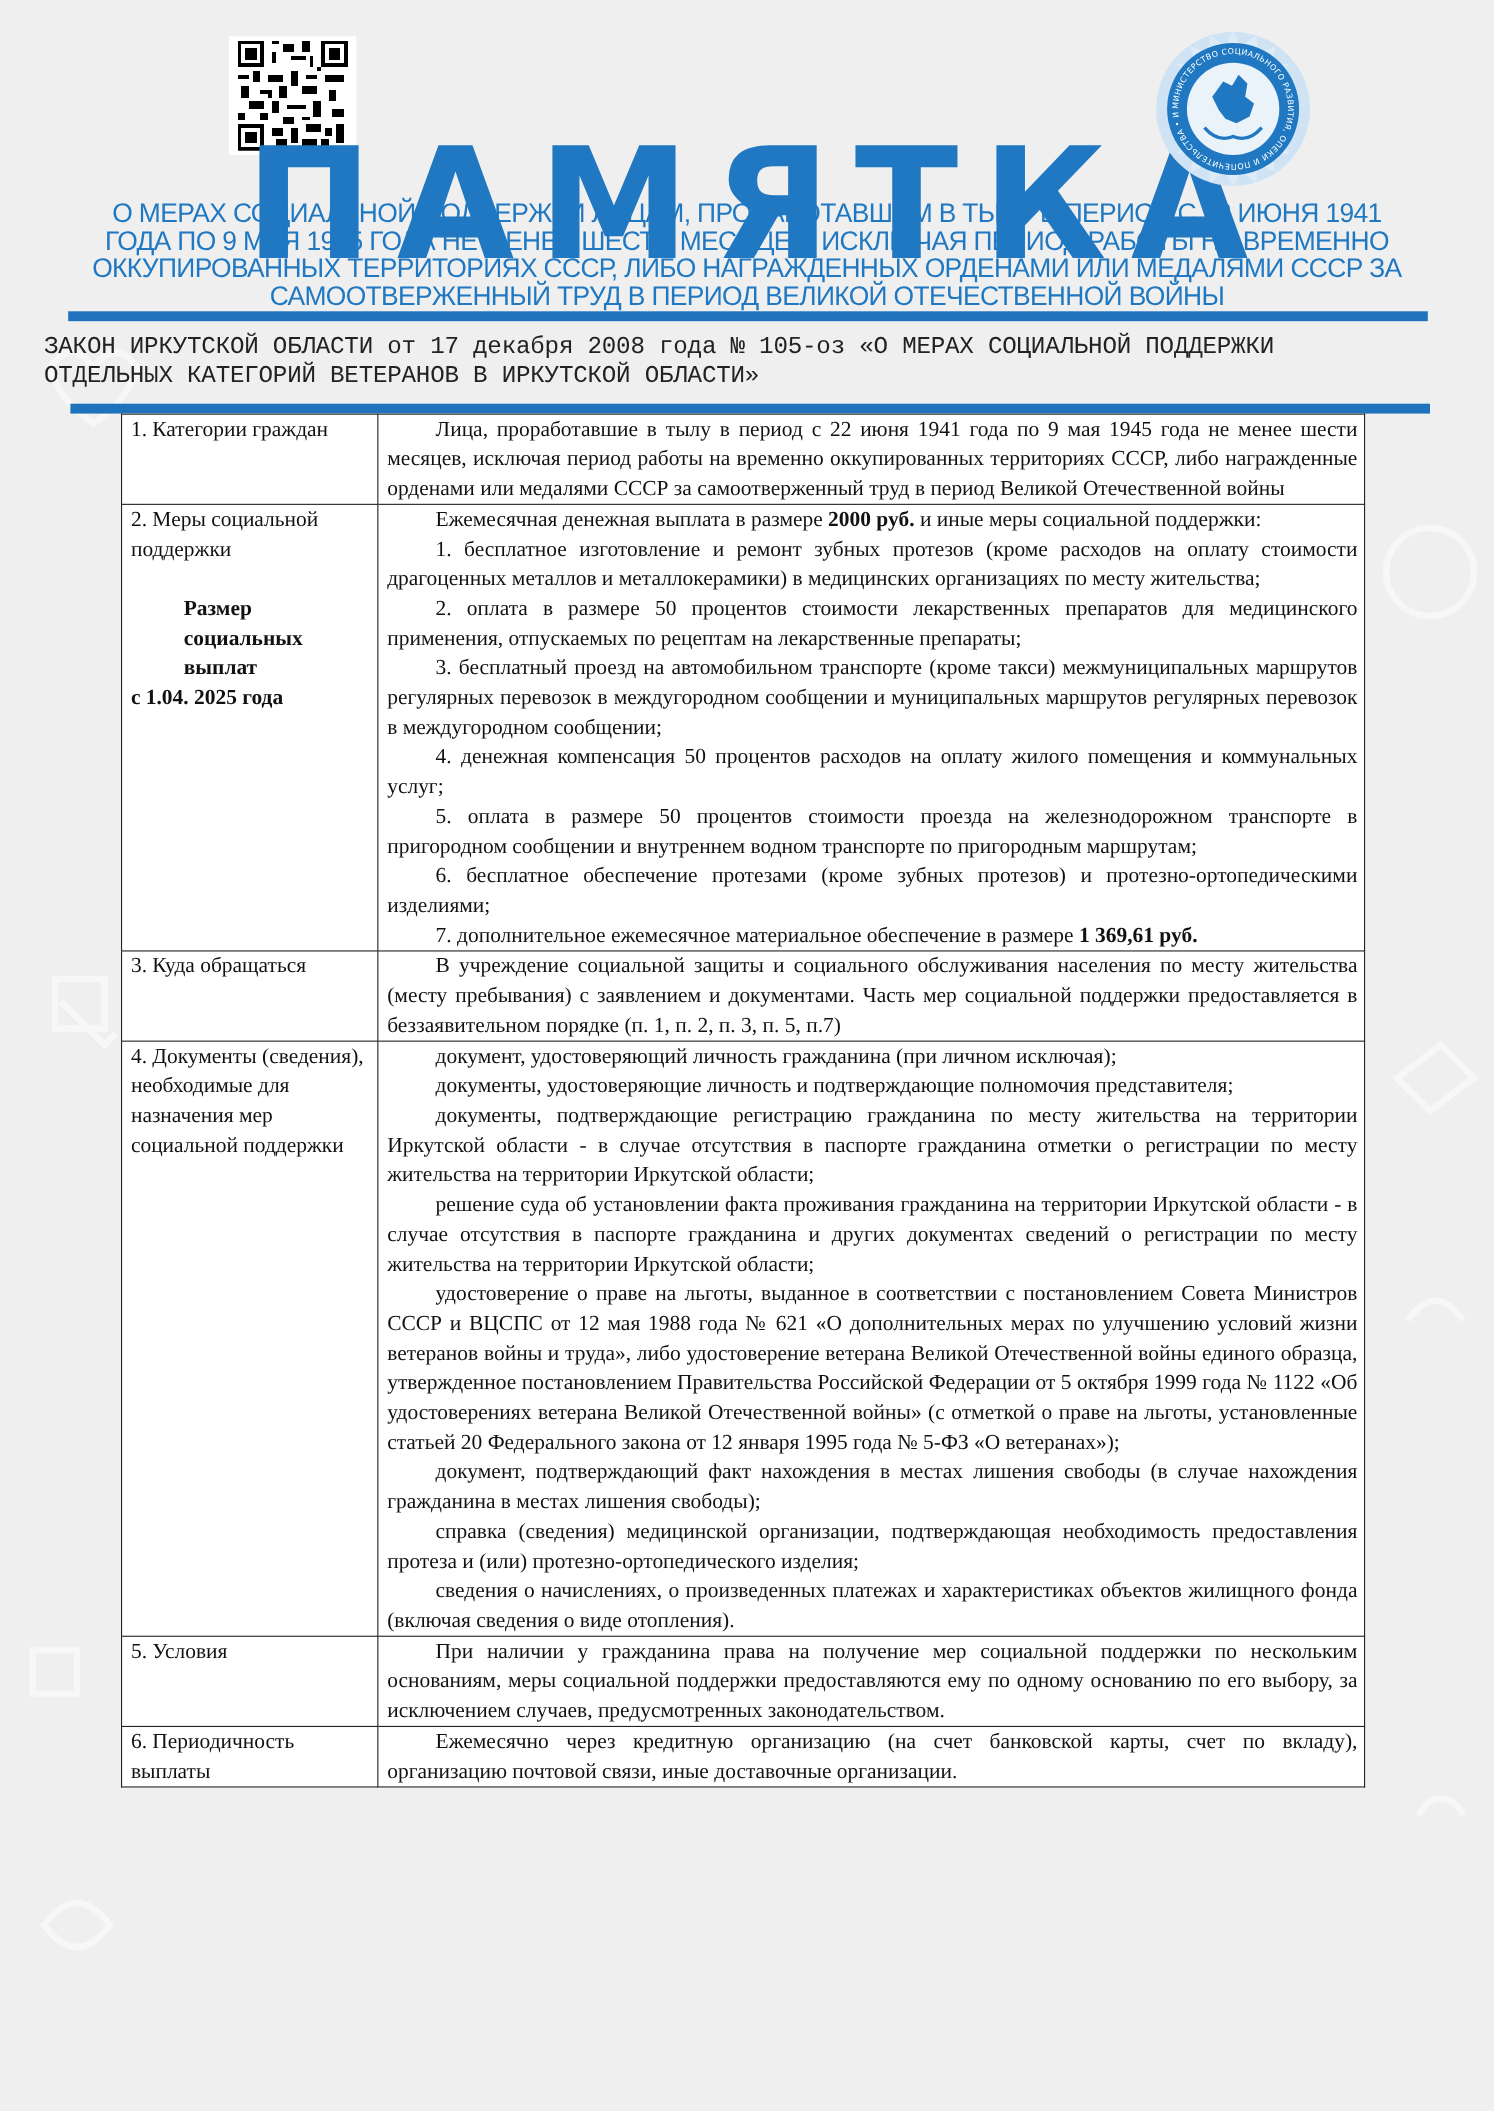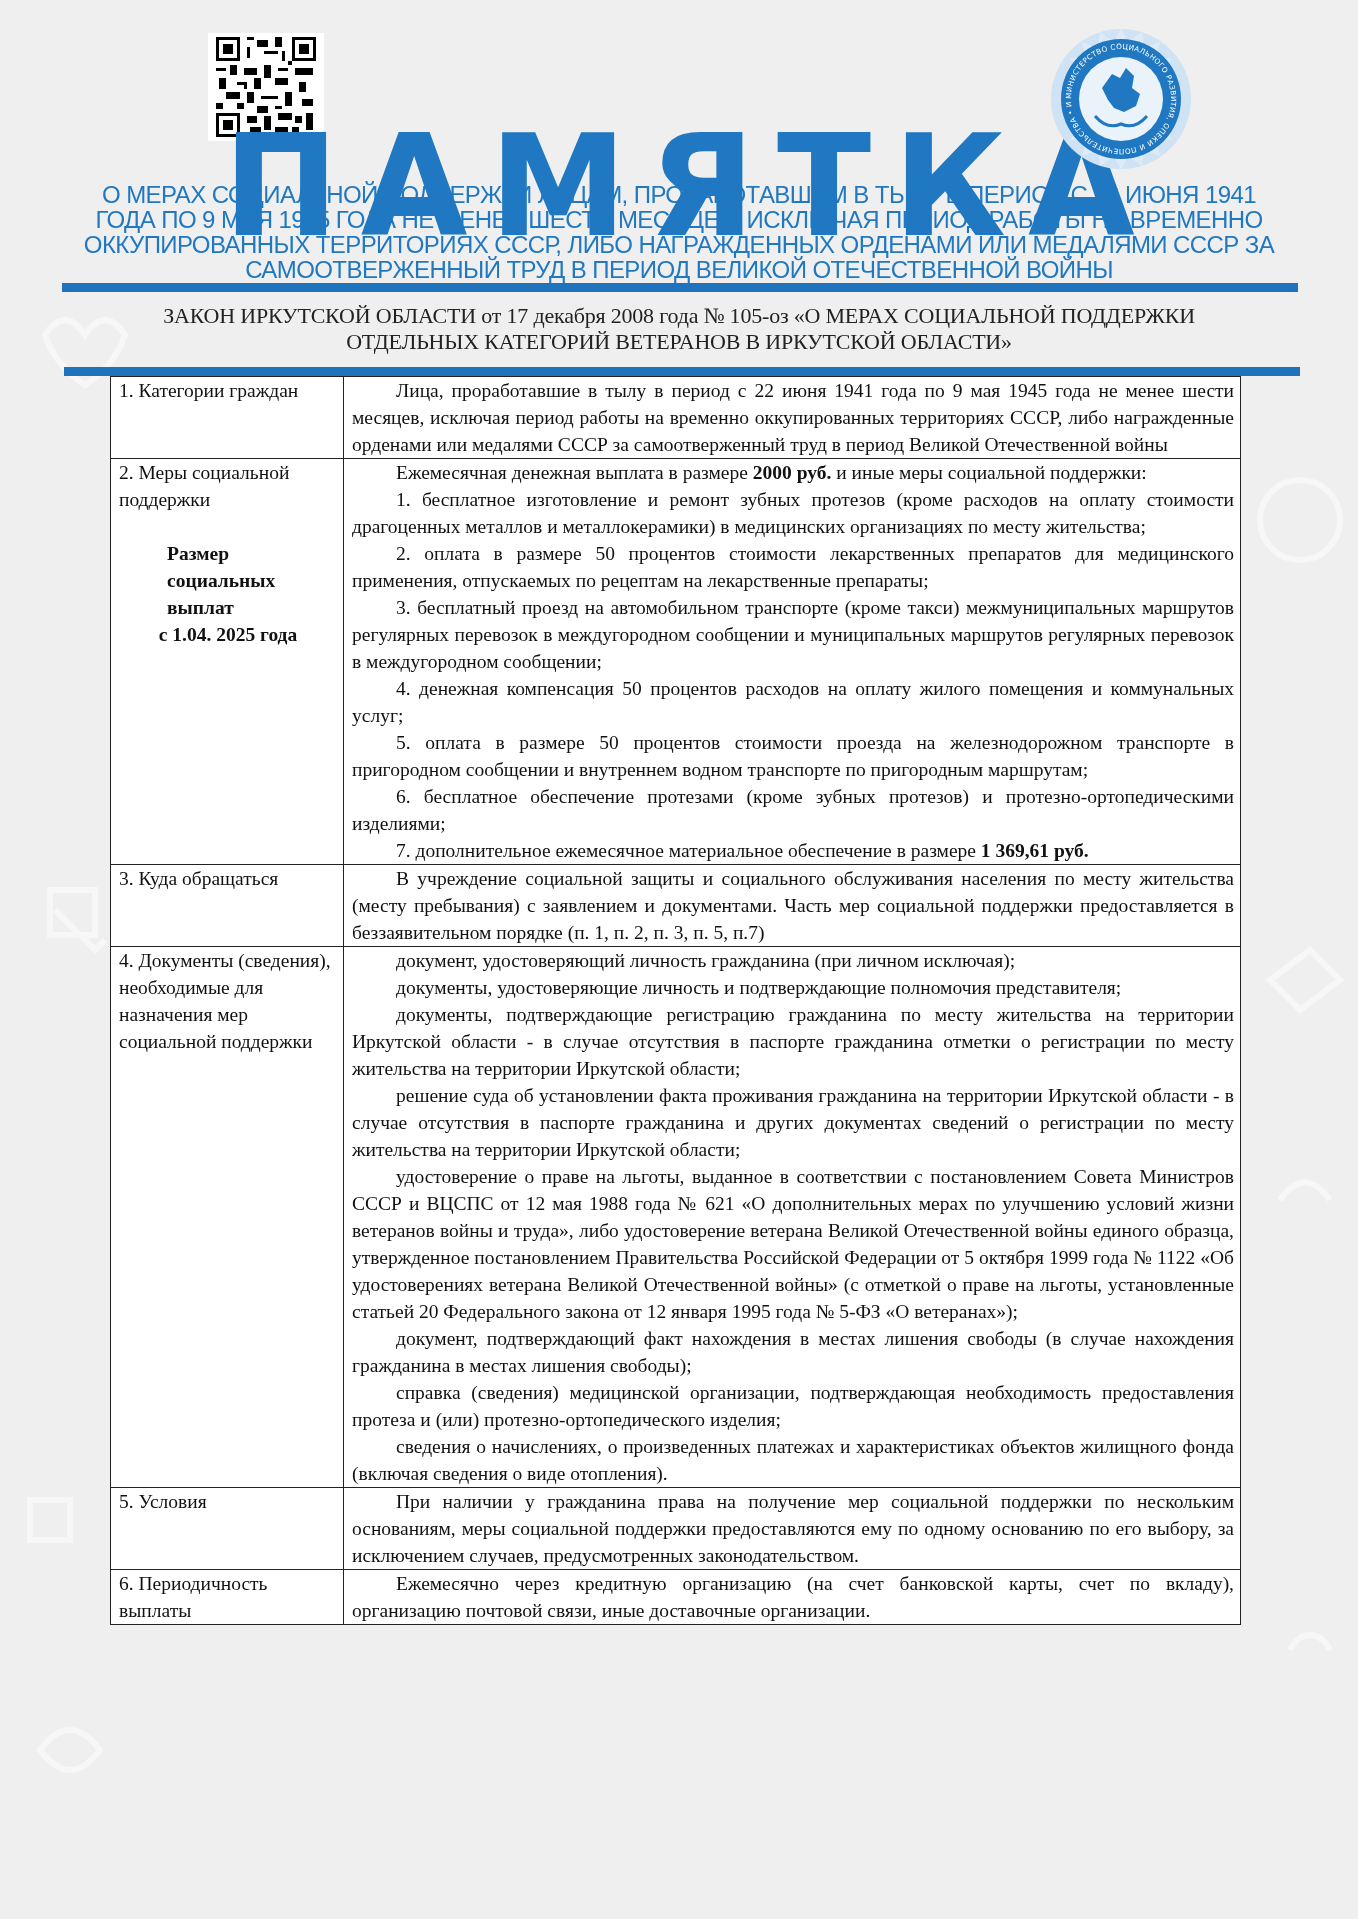--- a/index.html
+++ b/index.html
@@ -33,37 +33,37 @@
       transform: scaleX(0.98); transform-origin: center;
       text-transform: uppercase;
     }
     .band {
       position: absolute; left: 62px; width: 1236px; height: 9px; background: #1f73bc;
     }
     .band.b1 { top: 283px; }
     .band.b2 { top: 367px; left: 64px; width: 1236px; }
     .law {
       position: absolute; left: 40px; top: 303px; width: 1278px;
-      text-align: center; color: #222;
-      font-family: Liberation Serif, serif;
+      text-align: left; color: #222;
+      font-family: Liberation Mono, monospace;
       font-size: 22px; line-height: 26px; letter-spacing: -0.2px;
     }
     table.info {
       position: absolute; left: 110px; top: 376px; width: 1131px;
       border-collapse: collapse; background: #fff;
       font-size: 19.5px; line-height: 27px;
     }
     table.info td {
       border: 1.5px solid #222; vertical-align: top;
       padding: 0 6px 0 8px;
     }
     td.label { width: 218px; }
     td.content { text-align: justify; }
     .p { text-indent: 44px; margin: 0; }
-    .bold { font-weight: bold; text-align: center; }
+    .bold { font-weight: bold; }
     .label-bold { font-weight: bold; margin-top: 27px; margin-left: 48px; }
     .deco {
       position: absolute; pointer-events: none; opacity: 0.55;
     }
   </style>
 </head>
 <body>
 
 <svg class="deco" style="left:0;top:0;" width="1358" height="1919" viewBox="0 0 1358 1919">
   <g fill="none" stroke="#ffffff" stroke-width="6" opacity="0.9">

